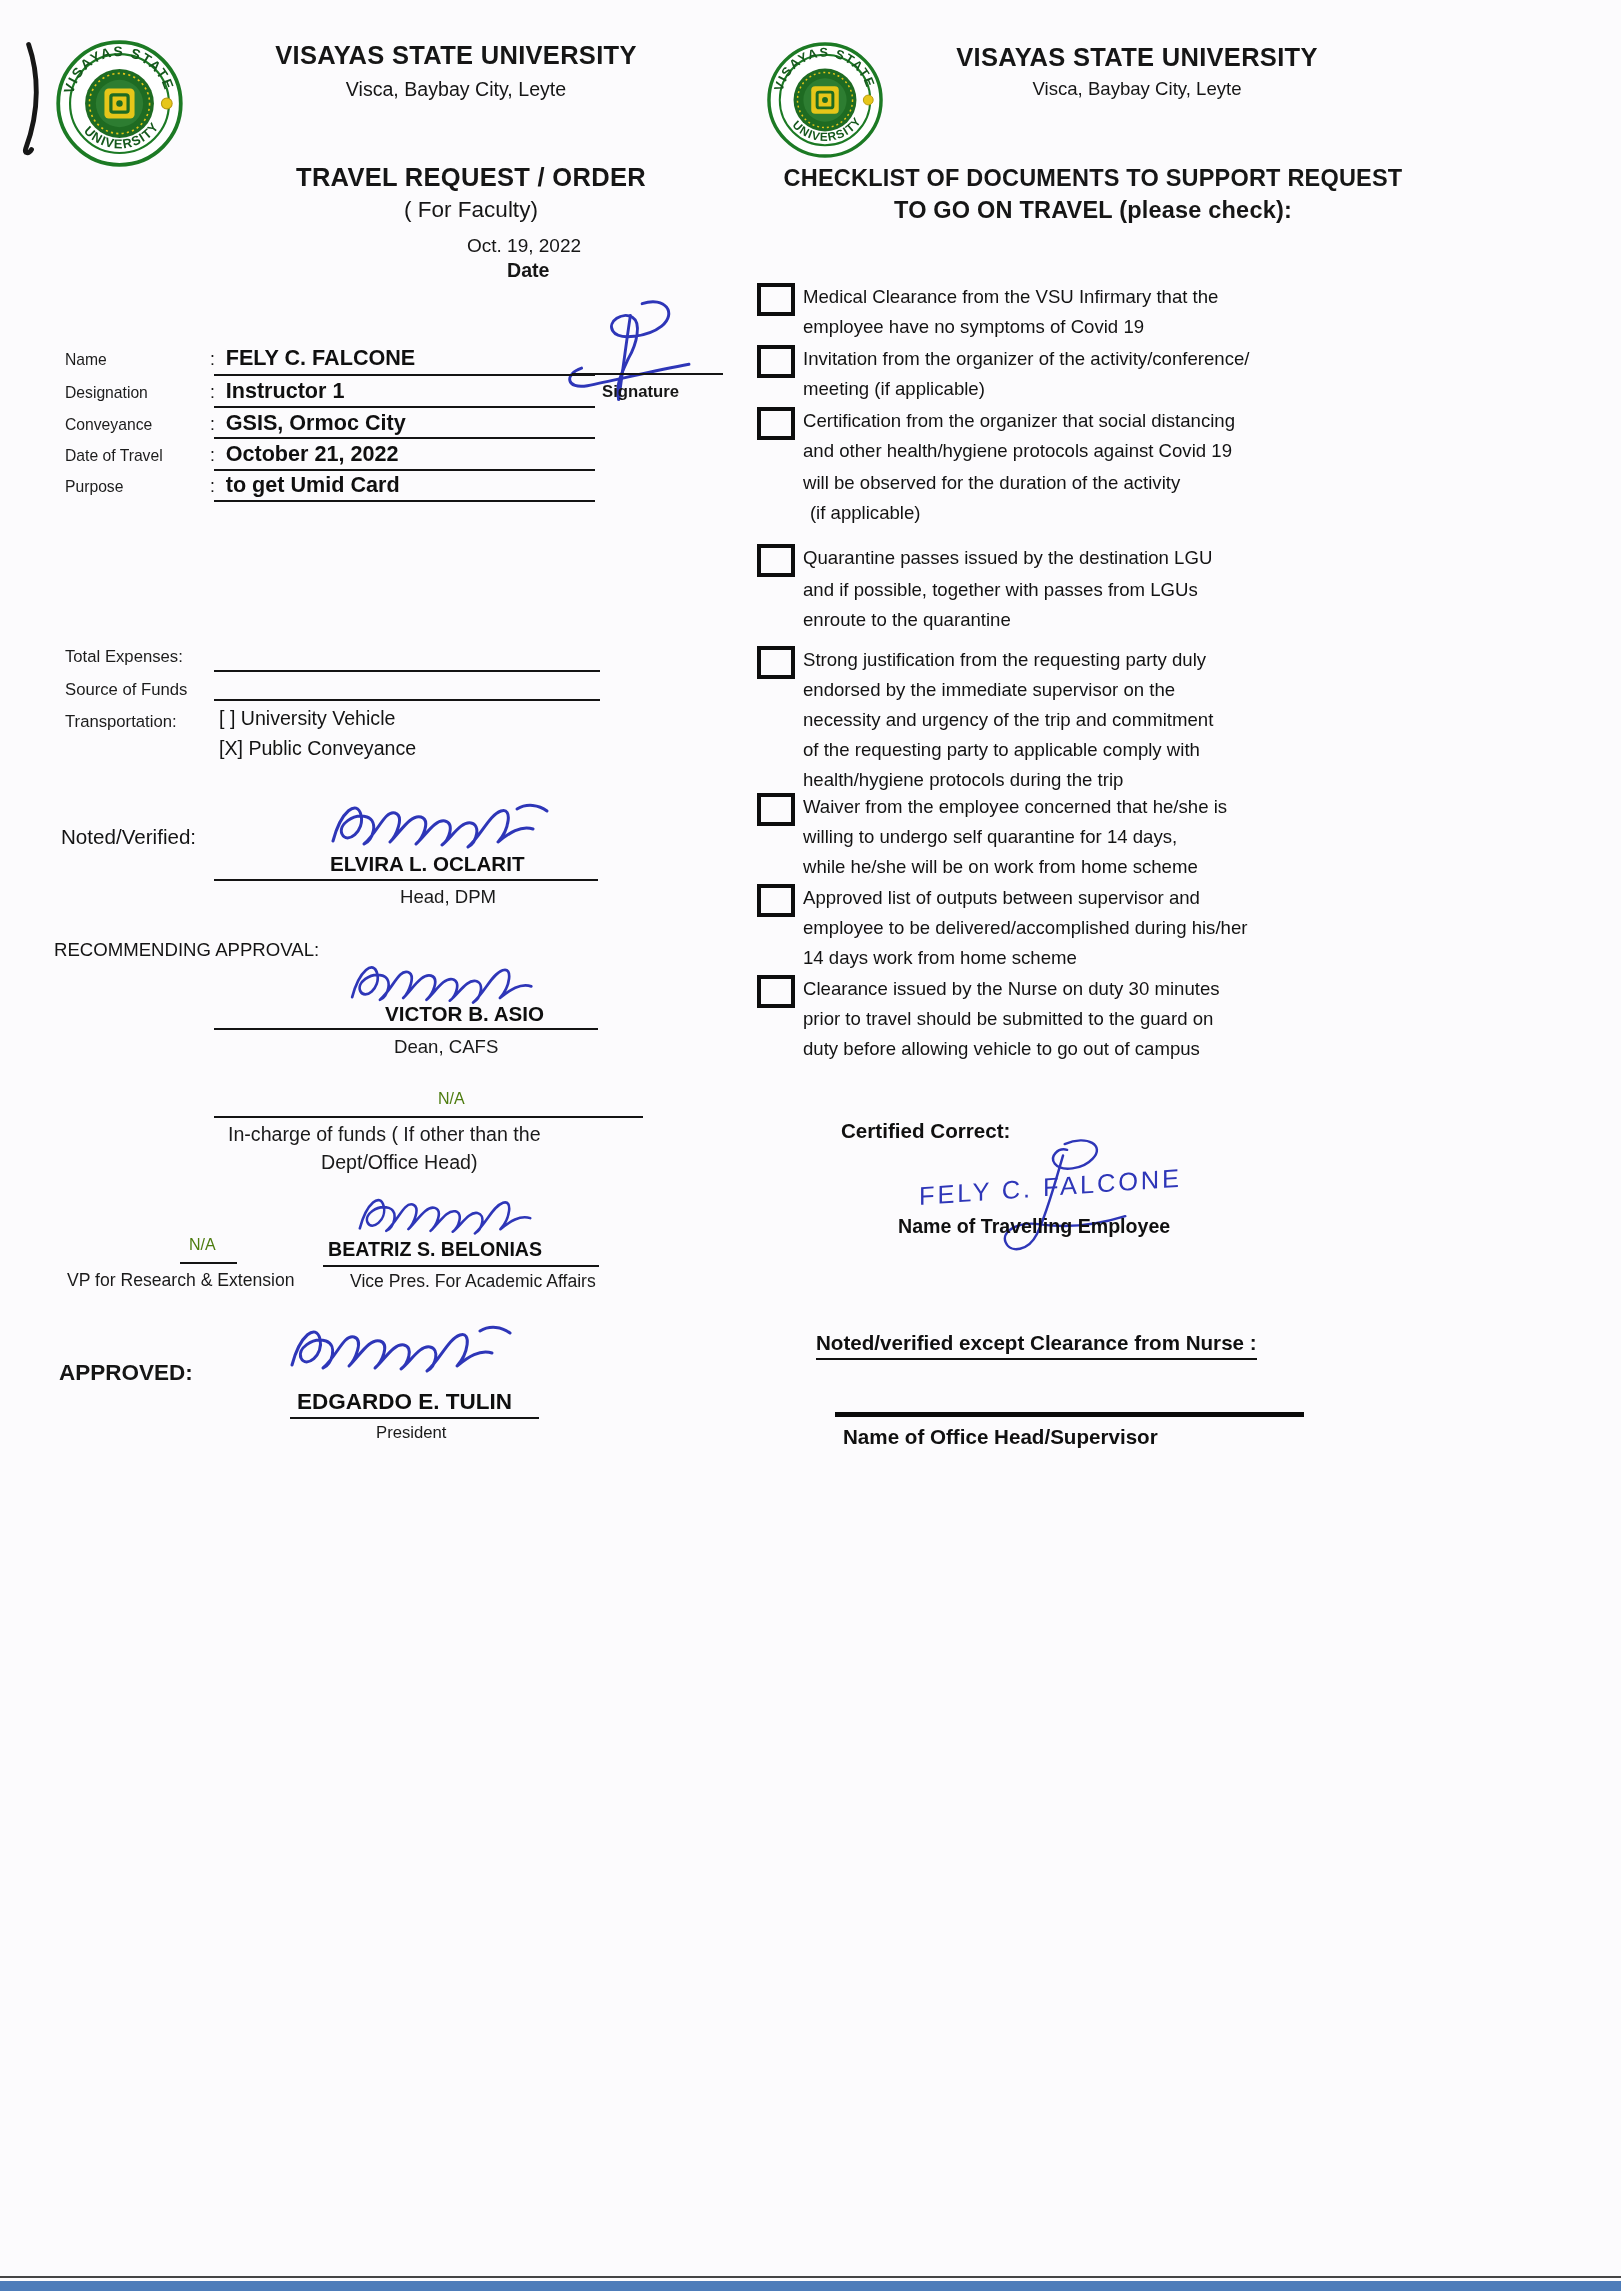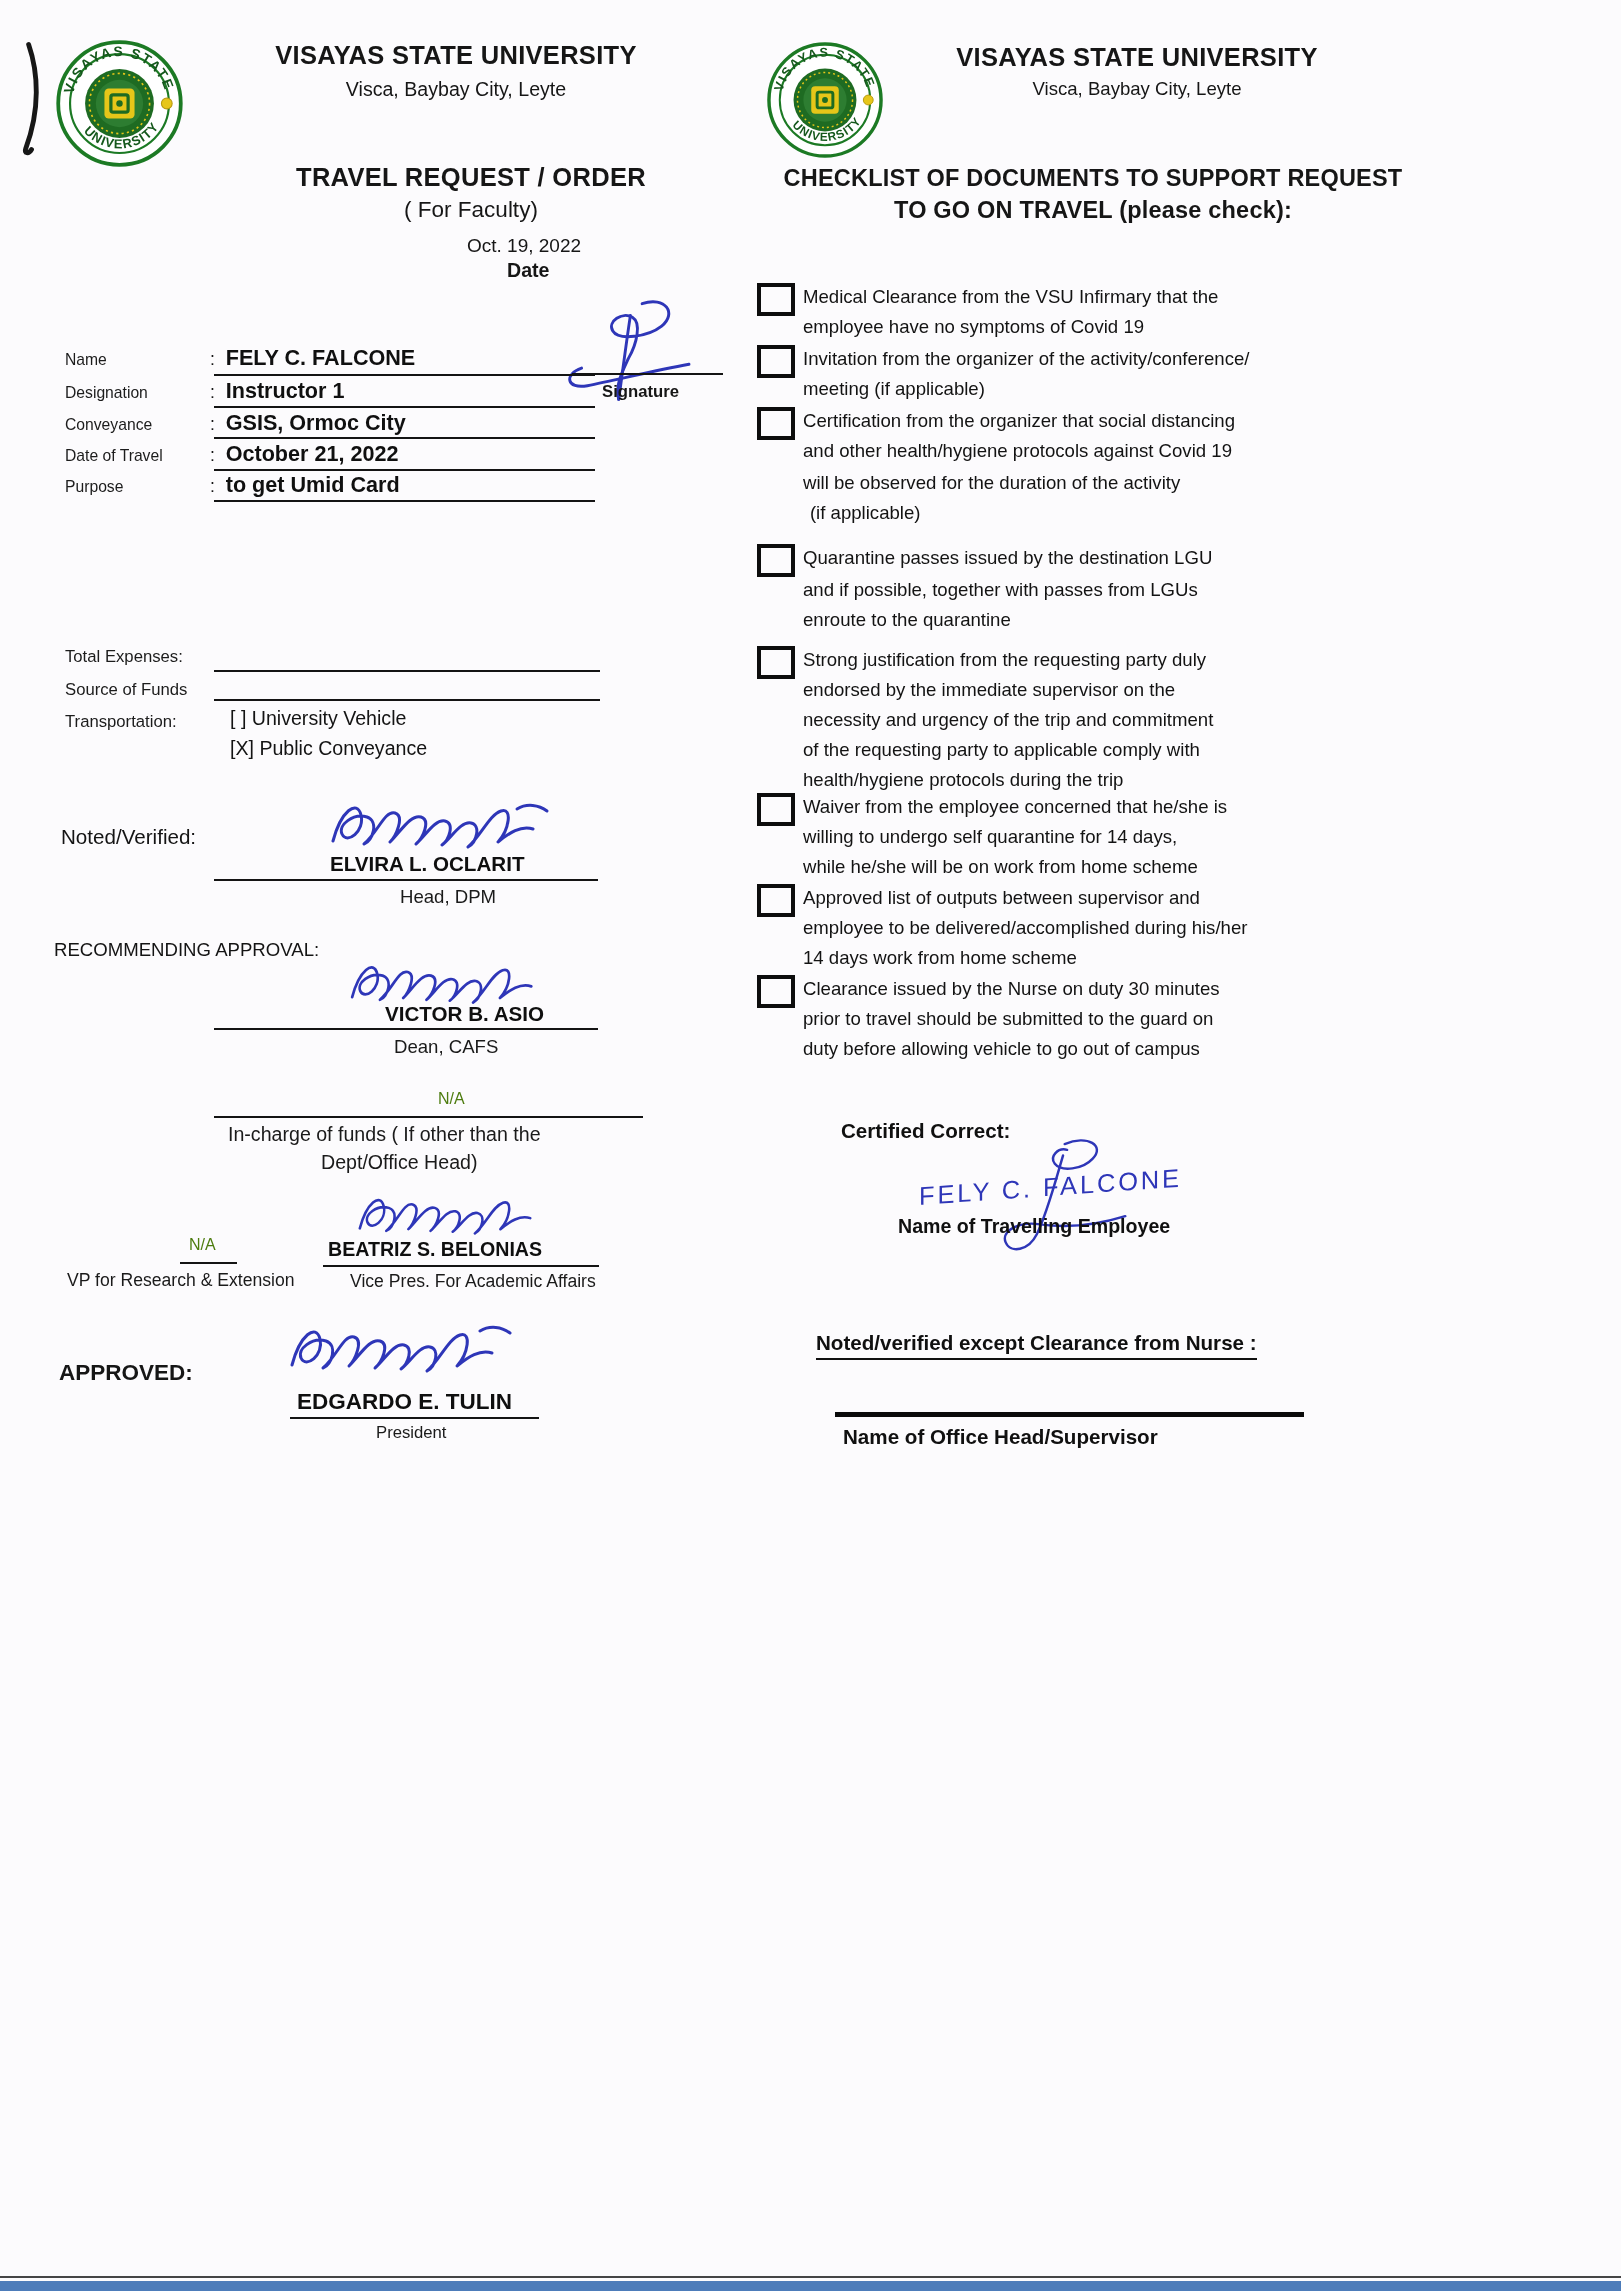--- a/index.html
+++ b/index.html
@@ -16,21 +16,21 @@
   .univ{font-size:25.5px;font-weight:700;text-align:center;letter-spacing:0.3px;}
   .addr{font-size:19.6px;text-align:center;margin-top:7.8px;}
   .form-title{font-size:25.5px;font-weight:700;text-align:center;letter-spacing:0.3px;}
   .form-subtitle{font-size:22.5px;text-align:center;margin-top:4.9px;}
   
   .frow{position:absolute;left:65px;display:flex;align-items:baseline;width:588px;}
   .flabel{width:145px;font-size:15.7px;color:#1c1c1c;}
   .fcolon{width:15.7px;font-size:17.6px;}
   .fvalue{font-size:21.6px;font-weight:700;color:#101010;}
   .small-label{font-size:16.7px;color:#1c1c1c;}
-  .opt{font-size:19.6px;color:#141414;margin-left:11px;}
+  .opt{font-size:19.6px;color:#141414;}
   .sec-label{font-size:18.6px;color:#141414;}
   .sig-name{font-size:20.6px;font-weight:700;color:#0f0f0f;}
   .sig-title{font-size:18.6px;color:#1a1a1a;}
   .na{font-size:16px;color:#4d7c0f;text-align:center;}
   
   .chk-title{font-size:23.5px;font-weight:700;text-align:center;letter-spacing:0.2px;}
   .citem{position:absolute;left:757px;width:534px;}
   .cbox{position:absolute;left:0;top:1px;width:30px;height:24.5px;border:4.9px solid #0d0d0d;display:block;background:#fcfbfd;}
   .clines{margin-left:46px;font-size:18.6px;line-height:30px;color:#131313;}
   .indent-sm{margin-left:6.9px;}

